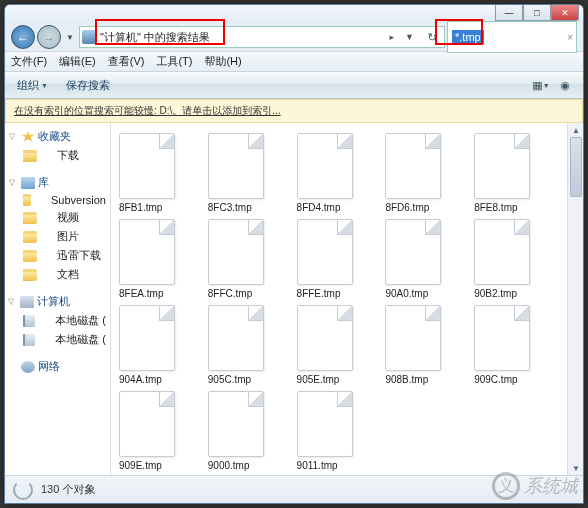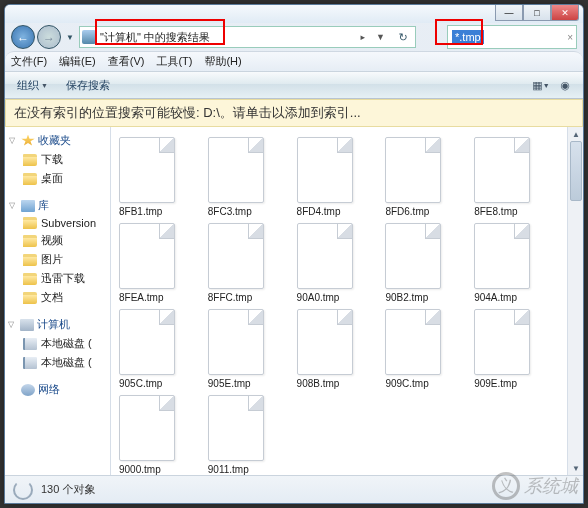--- a/index.html
+++ b/index.html
@@ -12,40 +12,40 @@
 .nav-row { height: 28px; display: flex; align-items: center; padding: 0 6px; gap: 2px; }
 .nav-btn { width: 24px; height: 24px; border-radius: 50%; background: radial-gradient(#7fb3e0,#3a74b0); border: 1px solid #356; display: flex; align-items: center; justify-content: center; color: #fff; font-size: 12px; cursor: pointer; }
 .nav-btn.dis { background: radial-gradient(#cdd,#abc); color: #789; }
 .nav-drop { width: 14px; height: 24px; display: flex; align-items: center; justify-content: center; color: #356; font-size: 8px; cursor: pointer; }
 .addr-box { flex: 1; height: 22px; background: #fff; border: 1px solid #9cb; display: flex; align-items: center; font-size: 11px; padding: 0 2px; gap: 4px; position: relative; }
 .addr-icon { width: 14px; height: 14px; background: linear-gradient(#ace,#58a); border-radius: 2px; }
 .addr-text { flex: 1; color: #222; }
 .addr-arr { color: #555; font-size: 9px; padding: 0 3px; }
 .addr-drop { color: #555; font-size: 9px; padding: 0 4px; cursor: pointer; }
 .refresh { width: 20px; text-align: center; color: #356; font-size: 11px; cursor: pointer; }
-.search-box { width: 130px; height: 24px; background: #fff; border: 1px solid #9cb; display: flex; align-items: center; padding: 0 4px; gap: 4px; position: relative; margin-left: 29px; }
+.search-box { width: 130px; height: 32px; background: #fff; border: 1px solid #9cb; display: flex; align-items: center; padding: 0 4px; gap: 4px; position: relative; }
 .search-input { color: #222; font-size: 11px; background: #3a7fd6; color: #fff; padding: 1px 3px; }
 .search-x { color: #888; font-size: 10px; cursor: pointer; position: absolute; right: 3px; }
 .highlight-red { position: absolute; border: 2px solid #e00; pointer-events: none; z-index: 50; }
 .hl1 { left: 95px; top: 19px; width: 130px; height: 26px; }
 .hl2 { left: 435px; top: 19px; width: 48px; height: 26px; }
-.menubar { height: 20px; background: linear-gradient(#f5f8fc,#e6edf5); display: flex; align-items: center; padding: 0 6px; font-size: 11px; gap: 12px; color: #222; border-top: 1px solid #cfd8e2; border-radius: 9px; }
+.menubar { height: 20px; background: linear-gradient(#f5f8fc,#e6edf5); display: flex; align-items: center; padding: 0 6px; font-size: 11px; gap: 12px; color: #222; border-top: 1px solid #cfd8e2; }
 .menubar span { cursor: pointer; }
 .toolbar { height: 28px; background: linear-gradient(#f8fafc,#e0ebf0 45%,#d2e0e8 46%,#e6f0f4); display: flex; align-items: center; padding: 0 8px; font-size: 11px; gap: 10px; border-top: 1px solid #cad4de; border-bottom: 1px solid #b8c4d0; }
 .tool-btn { cursor: pointer; padding: 2px 4px; display: flex; align-items: center; gap: 2px; color: #1a3a5a; }
 .tool-drop { font-size: 7px; color: #456; }
 .tool-right { margin-left: auto; display: flex; gap: 4px; }
 .tool-ico { width: 20px; height: 18px; display: flex; align-items: center; justify-content: center; font-size: 11px; color: #456; cursor: pointer; }
-.info-strip { background: #fdf6d9; border: 1px solid #e8dca0; padding: 4px 8px; font-size: 13px; color: #333; display: flex; align-items: center; }
+.info-strip { background: #fdf6d9; border: 1px solid #e8dca0; padding: 4px 8px; font-size: 10px; color: #333; display: flex; align-items: center; text-decoration: underline; }
 .body-row { flex: 1; display: flex; overflow: hidden; background: #fff; }
 .sidebar { width: 106px; background: #fff; border-right: 1px solid #d6dee8; overflow: hidden; font-size: 11px; padding: 4px 0; }
 .tree-group { margin-bottom: 8px; }
 .tree-head { display: flex; align-items: center; gap: 3px; padding: 2px 4px; color: #1a4a8a; cursor: pointer; }
 .tree-head .exp { width: 9px; font-size: 8px; color: #888; }
-.tree-item { display: flex; align-items: center; gap: 4px; padding: 2px 4px 2px 18px; cursor: pointer; color: #222; white-space: nowrap; overflow: hidden; text-align: center; }
+.tree-item { display: flex; align-items: center; gap: 20px; padding: 2px 4px 2px 18px; cursor: pointer; color: #222; white-space: nowrap; overflow: hidden; text-align: center; }
 .ico { width: 14px; height: 12px; display: inline-block; }
 .ico.fav { background: linear-gradient(#ffd96b,#e8a830); clip-path: polygon(50% 0,61% 35%,98% 35%,68% 57%,79% 91%,50% 70%,21% 91%,32% 57%,2% 35%,39% 35%); }
 .ico.fold { background: linear-gradient(#ffe9a3,#edc24a); border-radius: 1px 2px 2px 0; border-top: 3px solid #f2d57a; }
 .ico.lib { background: linear-gradient(#bcd6ef,#6fa3d2); border-radius: 1px; }
 .ico.comp { background: linear-gradient(#d8e2ec,#a2b4c8); border-radius: 1px; }
 .ico.drive { background: linear-gradient(#e8eef5,#b4c2d2); border-radius: 1px; border-left: 2px solid #7a95b0; }
 .ico.net { background: linear-gradient(#c4d6ea,#7fa3c8); border-radius: 50%; }
 .main { flex: 1; overflow: auto; position: relative; }
 .file-grid { display: grid; grid-template-columns: repeat(5, 1fr); gap: 6px 4px; padding: 10px 8px; }
 .file-item { display: flex; flex-direction: column; align-items: flex-start; font-size: 10px; color: #222; cursor: pointer; }
@@ -121,24 +121,20 @@
       <div class="tree-group">
         <div class="tree-head">
           <span class="exp">▽</span>
           <span class="ico fav"></span>
           <span>收藏夹</span>
         </div>
         <div class="tree-item">
             <span class="ico fold"></span>
             <span>下载</span>
           </div>
-        <div class="tree-item">
-            <span class="ico fold"></span>
-            <span>桌面</span>
-          </div>
       </div>
 
       <div class="tree-group">
         <div class="tree-head">
           <span class="exp">▽</span>
           <span class="ico lib"></span>
           <span>库</span>
         </div>
         <div class="tree-item">
             <span class="ico fold"></span>
@@ -212,20 +208,24 @@
           <div class="file-item">
             <div class="file-icon"></div>
             <div>8FEA.tmp</div>
           </div>
           <div class="file-item">
             <div class="file-icon"></div>
             <div>8FFC.tmp</div>
           </div>
           <div class="file-item">
             <div class="file-icon"></div>
+            <div>8FFE.tmp</div>
+          </div>
+          <div class="file-item">
+            <div class="file-icon"></div>
             <div>90A0.tmp</div>
           </div>
           <div class="file-item">
             <div class="file-icon"></div>
             <div>90B2.tmp</div>
           </div>
           <div class="file-item">
             <div class="file-icon"></div>
             <div>904A.tmp</div>
           </div>

